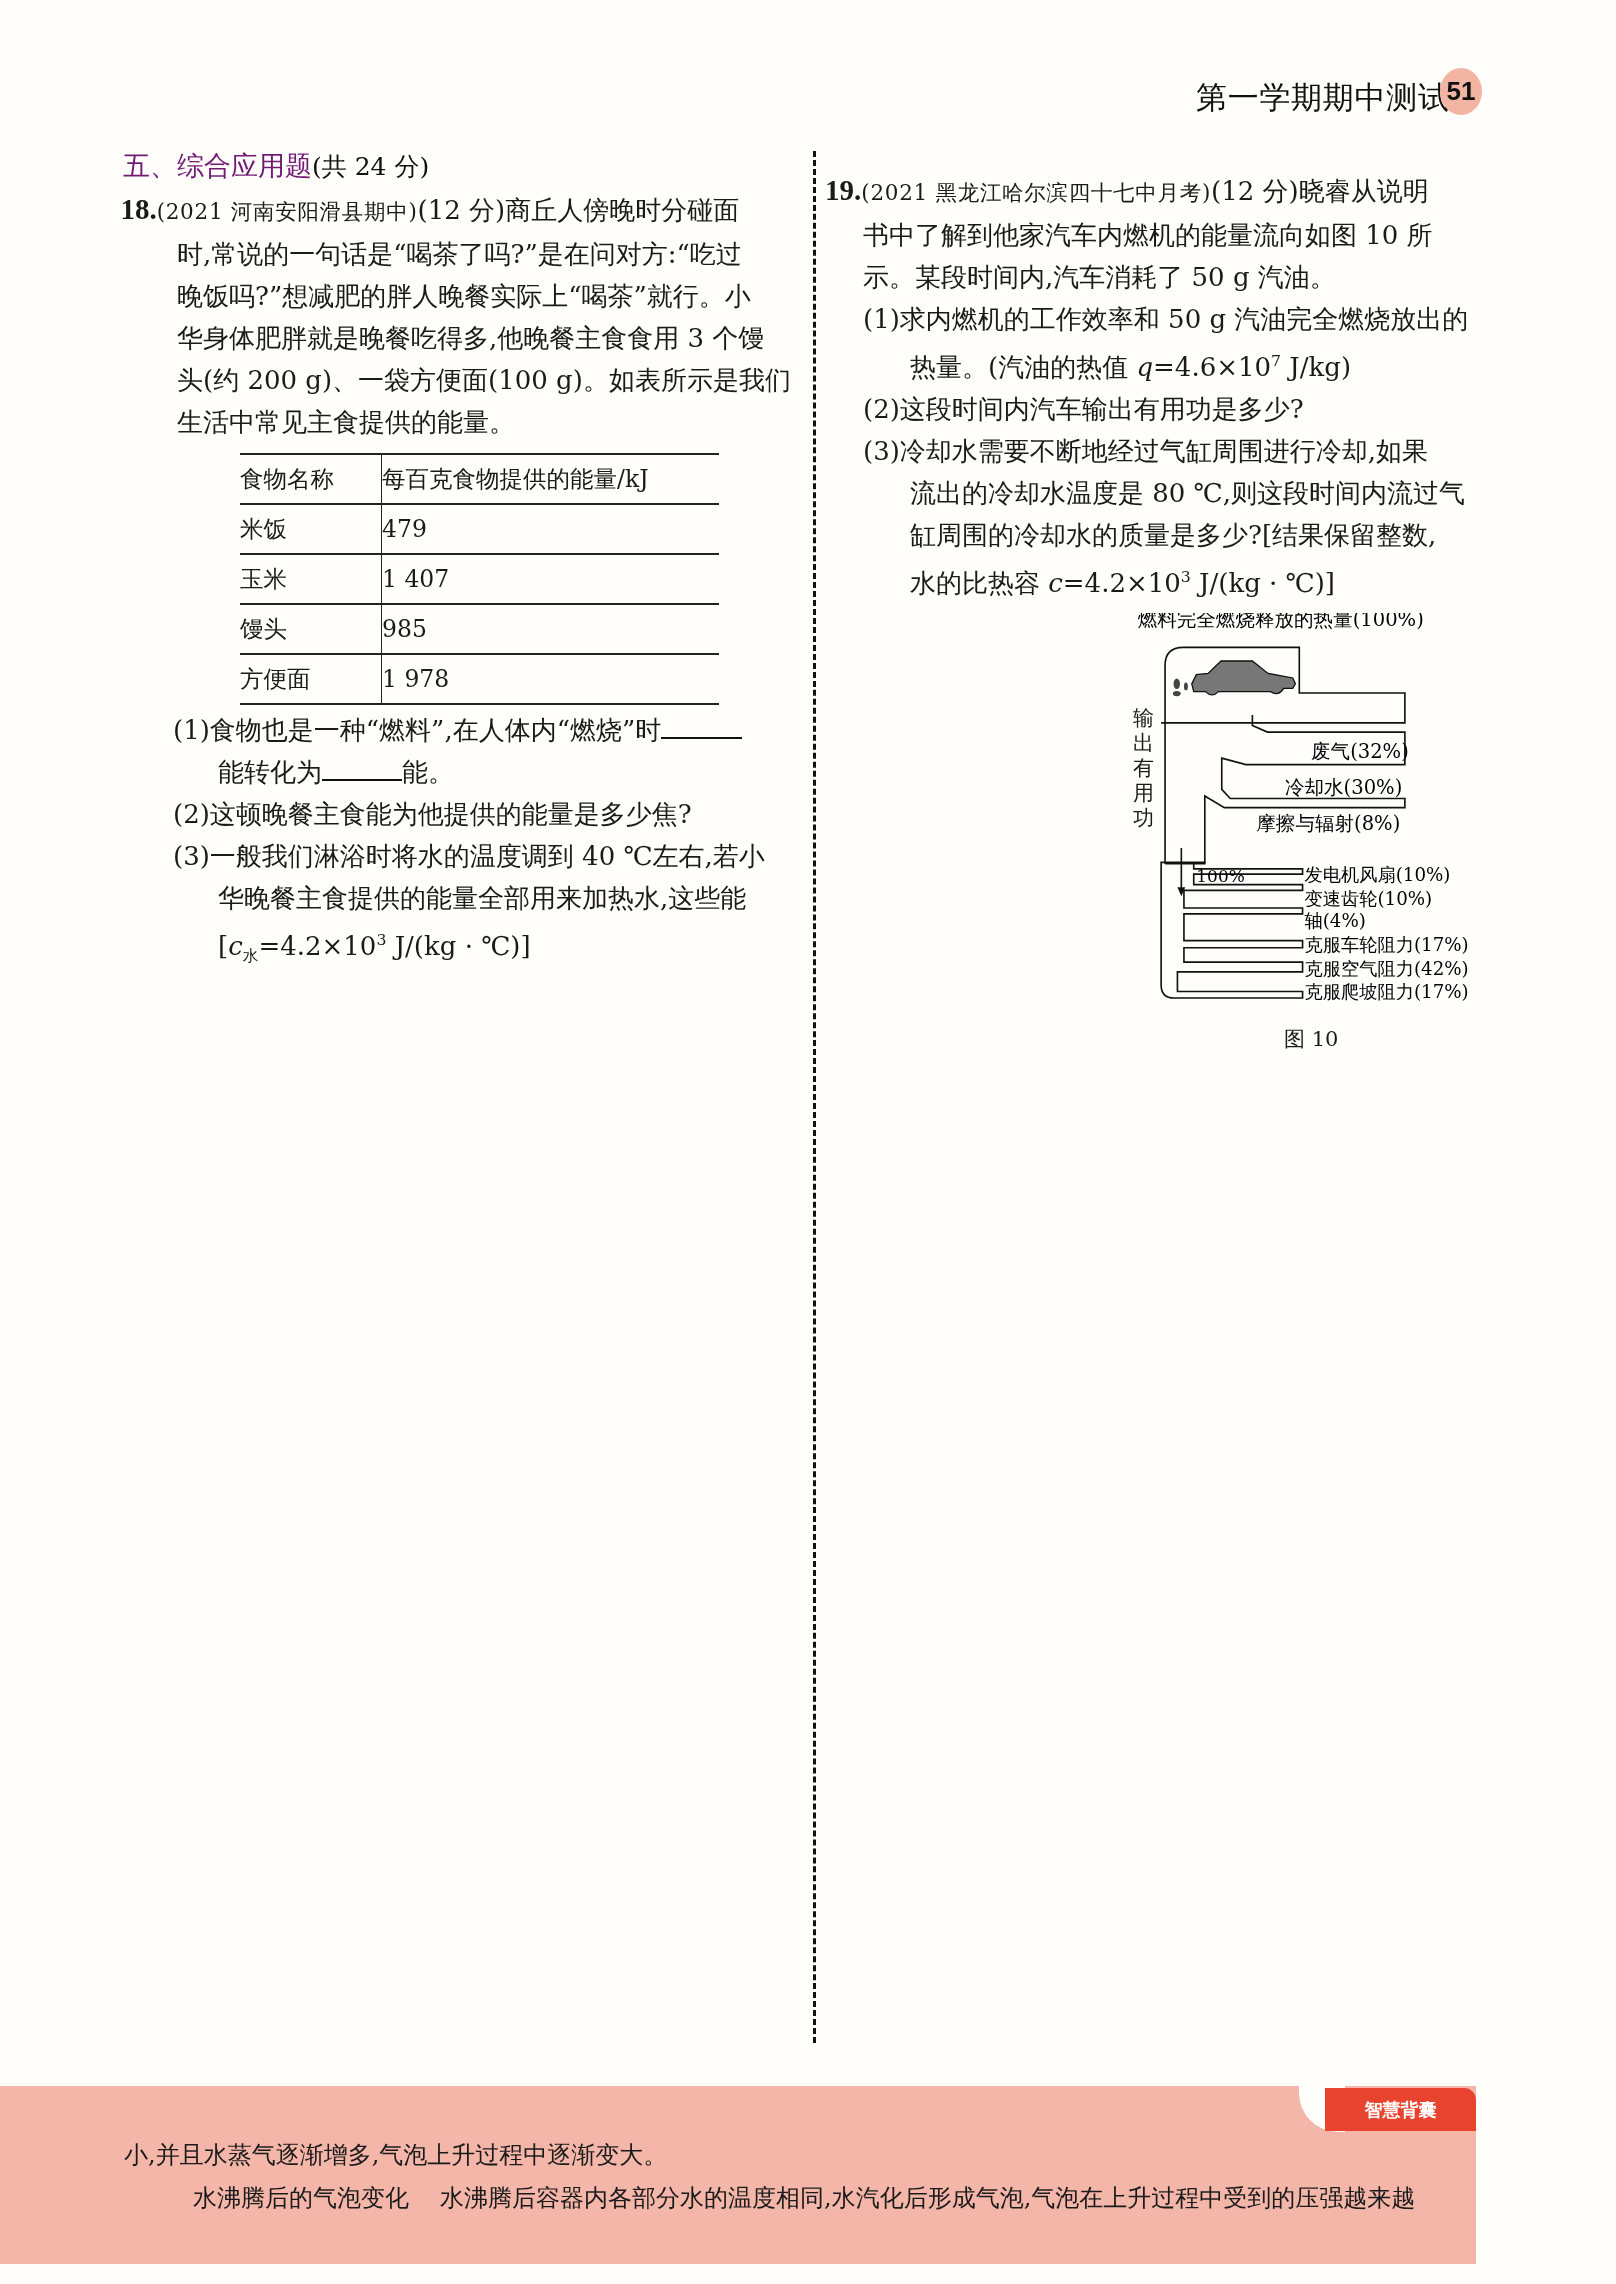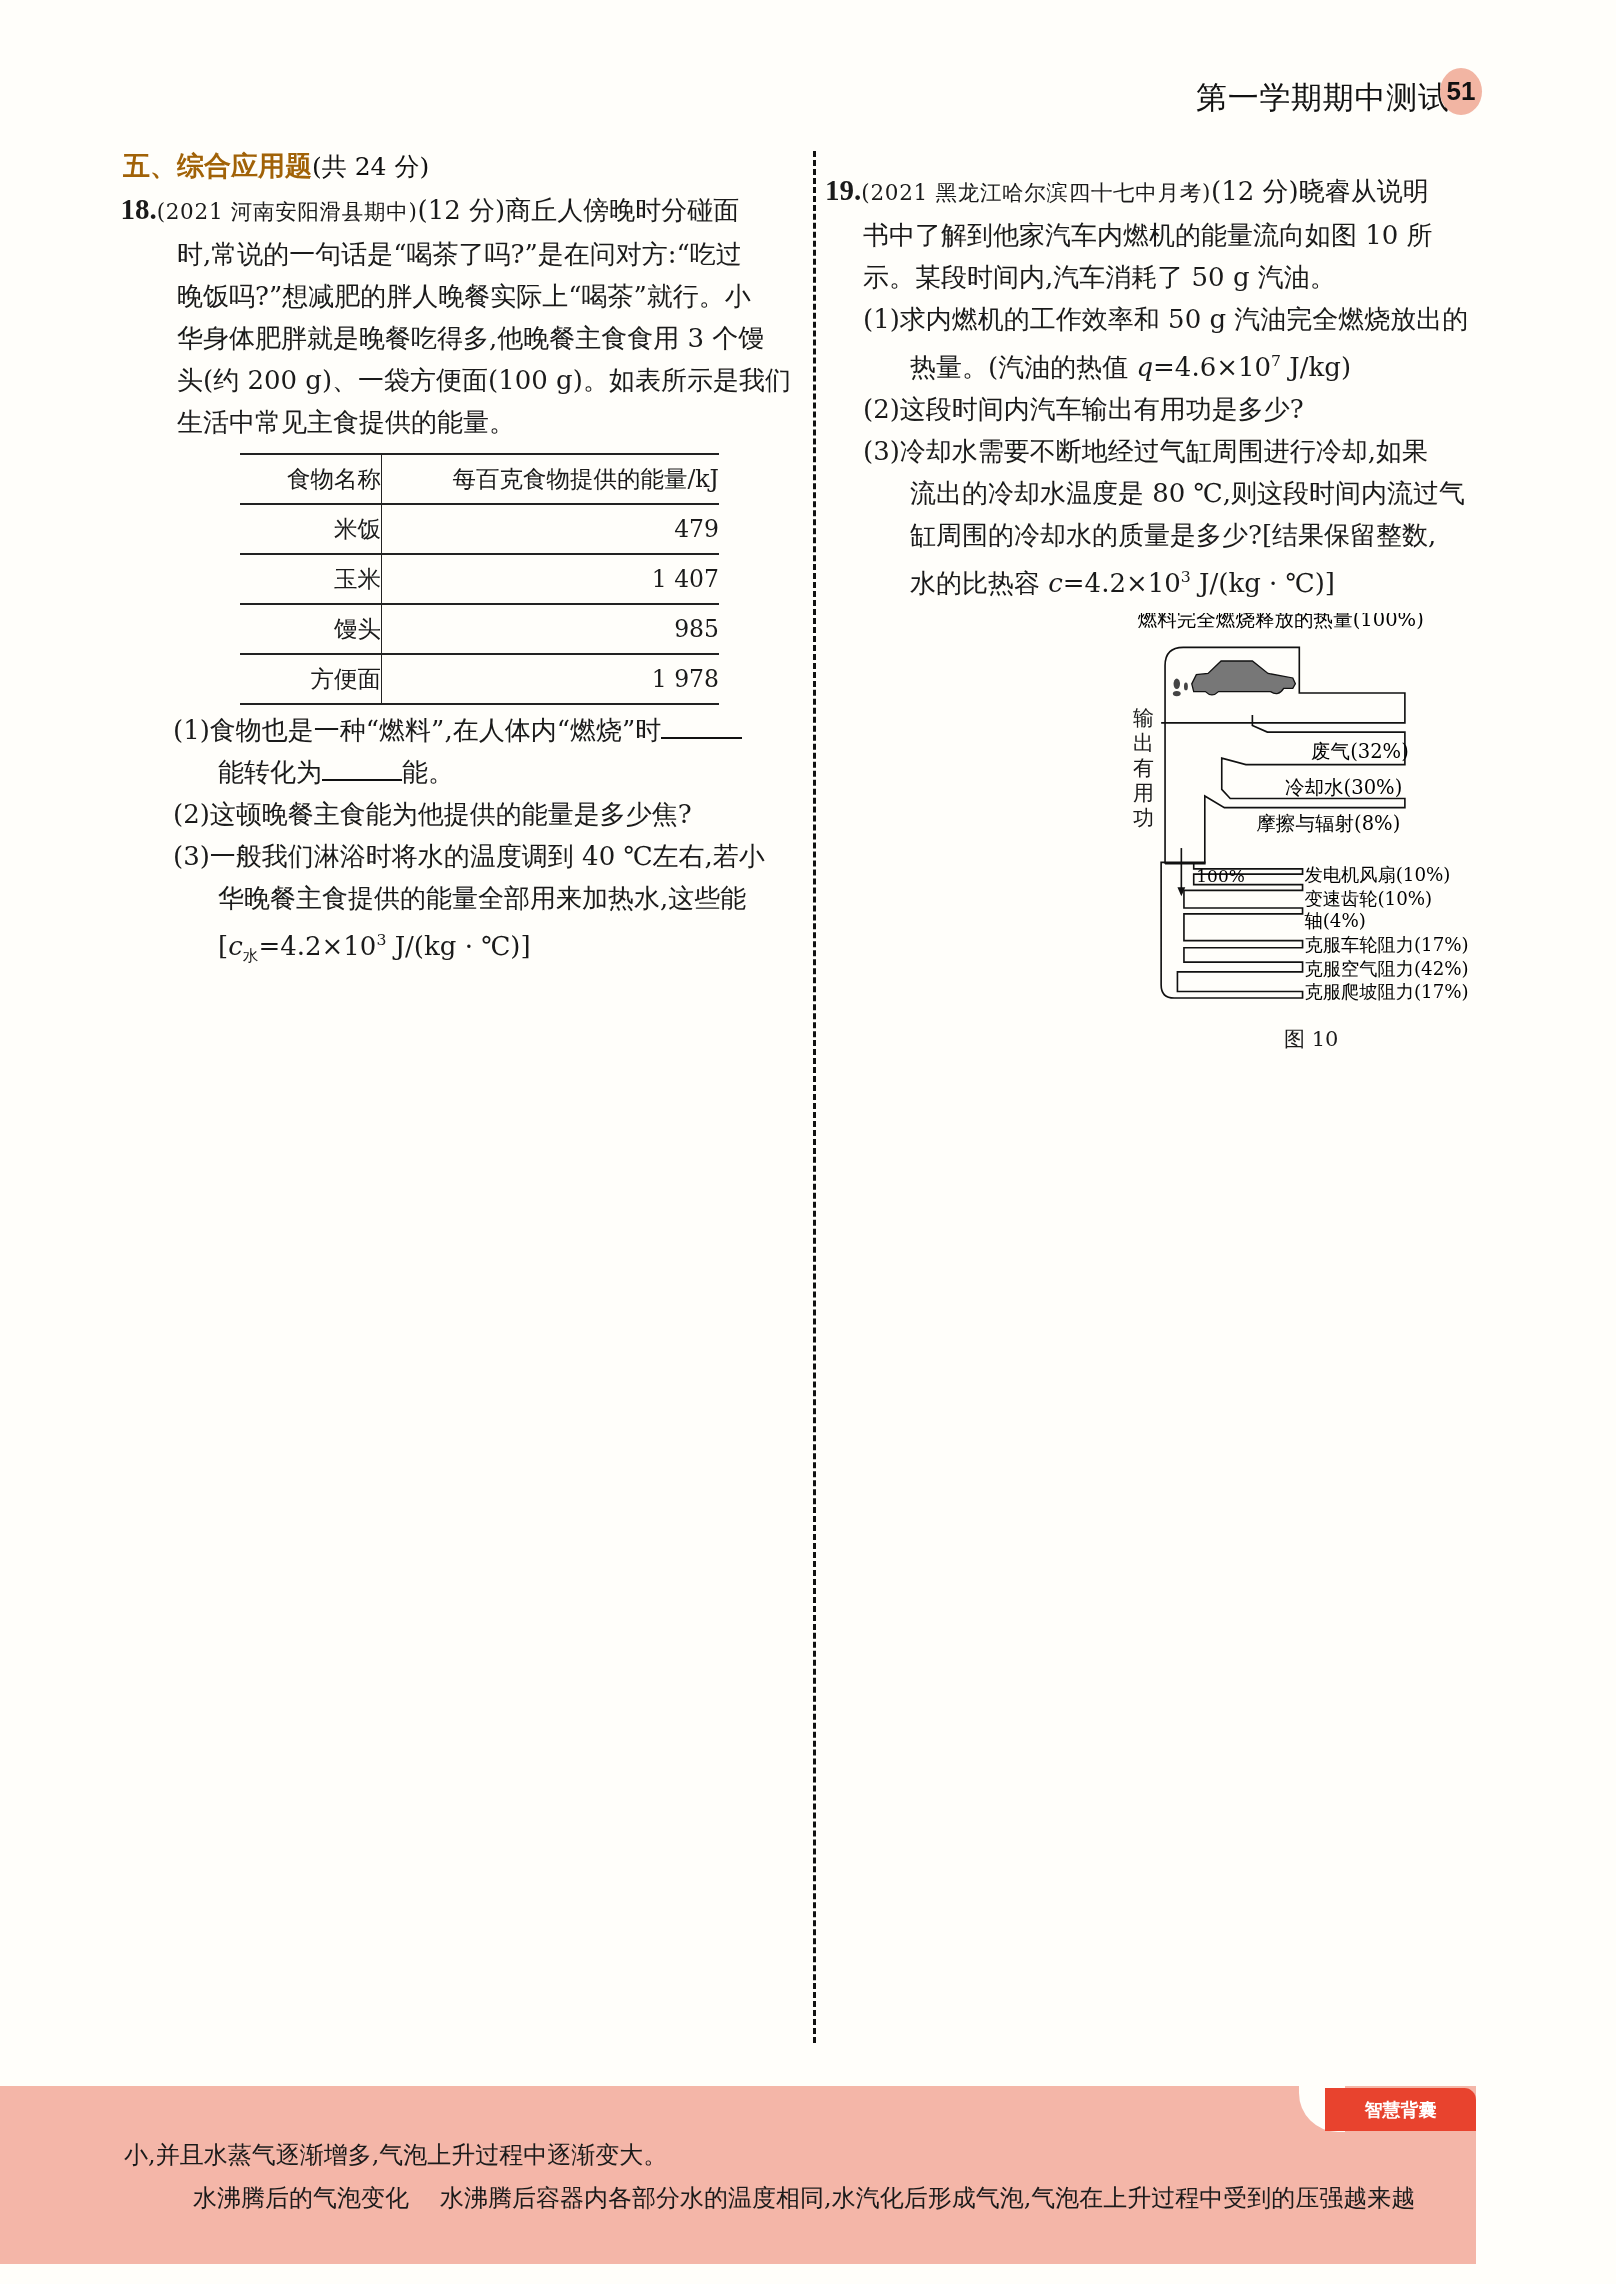--- a/index.html
+++ b/index.html
@@ -7,31 +7,31 @@
        font-family:"DejaVu Serif","Liberation Serif",serif;color:#1a1a1a;}
   .abs{position:absolute;}
   
   .hdr-title{left:1196px;top:77px;font-family:"DejaVu Sans","Liberation Sans",sans-serif;font-weight:normal;font-size:31px;letter-spacing:0.7px;color:#111;}
   .hdr-badge{left:1440px;top:68px;width:42px;height:47px;border-radius:50%;background:#f2b5a3;
        display:flex;align-items:center;justify-content:center;font-family:"Liberation Sans",sans-serif;font-size:26px;font-weight:bold;color:#111;}
   
   .col{position:absolute;font-size:26px;line-height:42px;}
   .col-left{left:123px;top:145px;width:672px;}
   .col-right{left:829px;top:145px;width:666px;margin-top:24px;}
-  .sec-title{color:#a16207;font-family:"DejaVu Sans","Liberation Sans",sans-serif;font-weight:bold;font-size:27px;}
+  .sec-title{color:#701a75;font-family:"DejaVu Sans","Liberation Sans",sans-serif;font-weight:normal;font-size:27px;}
   .sec-score{font-size:25px;color:#111;}
   .qnum{font-family:"Liberation Serif",serif;font-weight:bold;font-size:29px;}
   .src{font-size:21.5px;letter-spacing:0.7px;}
   .indent{padding-left:54px;}
   .blank{display:inline-block;border-bottom:2px solid #111;height:26px;vertical-align:baseline;}
   sup{font-size:15.7px;}
   sub{font-size:15.7px;}
   
   table.food{border-collapse:collapse;margin:10.4px 0 3.9px 117px;font-size:23.5px;}
-  table.food td, table.food th{font-weight:normal;height:48px;padding:0;text-align:right;border-top:2px solid #222;border-bottom:2px solid #222;}
+  table.food td, table.food th{font-weight:normal;height:48px;padding:0;text-align:left;border-top:2px solid #222;border-bottom:2px solid #222;}
   table.food td.c1, table.food th.c1{width:141px;border-right:1.3px solid #222;}
   table.food td.c2, table.food th.c2{width:337px;}
   
   .divider{left:813px;top:151px;height:1892px;border-left:3.3px dashed #111;}
   
   .diag{left:1109px;top:613px;width:378px;height:444px;}
   .diag text{font-family:"DejaVu Serif","Liberation Serif",serif;}
   .fig-caption{left:1284px;top:1025px;font-size:21px;}
   
   .band{left:0;top:2086px;width:1476px;height:178px;background:#f4b6a8;}

